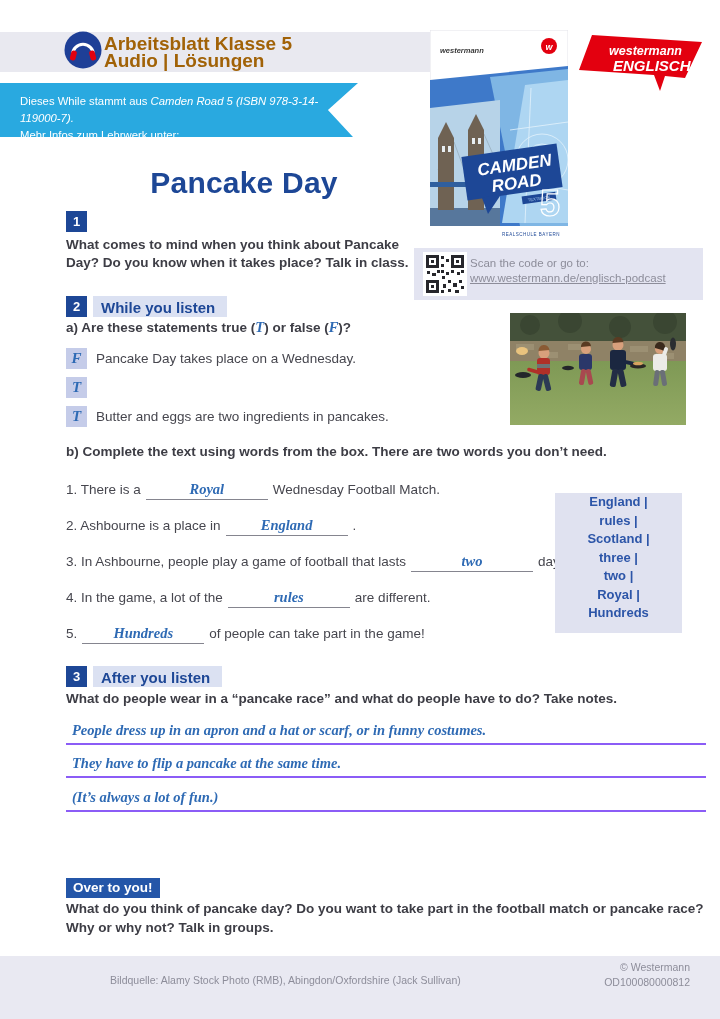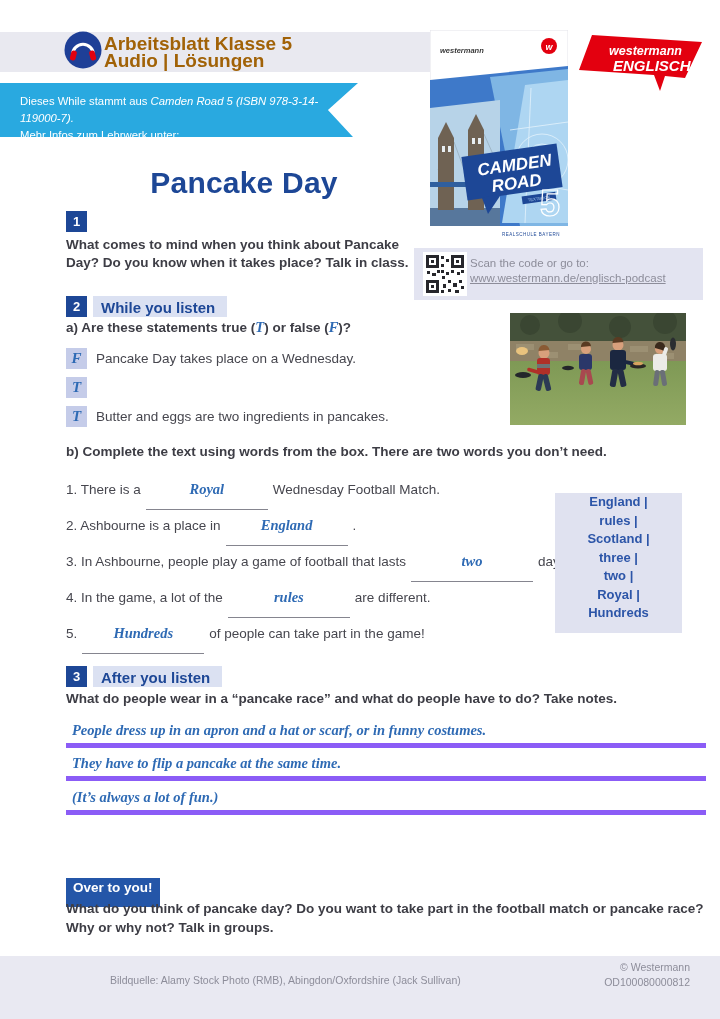--- a/index.html
+++ b/index.html
@@ -40,31 +40,31 @@
   .tf{width:21px;height:21px;background:#c5cce9;color:#2e6ab4;
     font-family:"Liberation Serif",serif;font-style:italic;font-size:15px;font-weight:700;
     display:flex;align-items:center;justify-content:center;flex:0 0 21px;}
   .stxt{font-size:13.5px;color:#46464e;}
   .hand{font-family:"Liberation Serif",serif;font-style:italic;color:#2e6ab4;font-size:14.5px;font-weight:700;}
   
   .photo{left:510px;top:313px;width:176px;height:112px;}
   
   .gap{left:66px;font-size:13.5px;color:#46464e;}
   .blank{display:inline-block;min-width:122px;text-align:center;border-bottom:1px solid #85858f;
-    margin:0 5px;padding-bottom:11px;font-family:"Liberation Serif",serif;font-style:italic;
+    margin:0 5px;padding-bottom:1px;font-family:"Liberation Serif",serif;font-style:italic;
     color:#2e6ab4;font-size:14.5px;font-weight:700;}
   .wordbox{left:555px;top:493px;width:127px;height:140px;background:#e0e2f0;
     color:#2c55a8;font-weight:700;font-size:13px;line-height:18.5px;text-align:center;
     white-space:pre-line;box-sizing:border-box;}
   
-  .ansline{left:66px;width:634px;border-bottom:5px solid #8b5cf6;height:18px;
+  .ansline{left:66px;width:634px;border-bottom:2px solid #8b5cf6;height:18px;
     padding:0 0 3px 6px;box-sizing:content-box;}
   
   .badge{left:66px;top:878px;background:#2456a8;color:#fff;font-weight:700;font-size:13.5px;
-    padding:2px 7px 12px 7px;display:inline-block;}
+    padding:2px 7px 3px 7px;display:inline-block;}
   
   .footer{left:0;top:956px;width:720px;height:63px;background:#e9e9f2;}
   .credit{left:110px;top:974px;font-size:10.5px;color:#8d8d9a;}
   .fright{right:30px;top:960px;font-size:10.5px;line-height:15px;color:#8d8d9a;text-align:right;}
 </style>
 </head>
 <body>
 
 <div class="abs band"></div>
 

